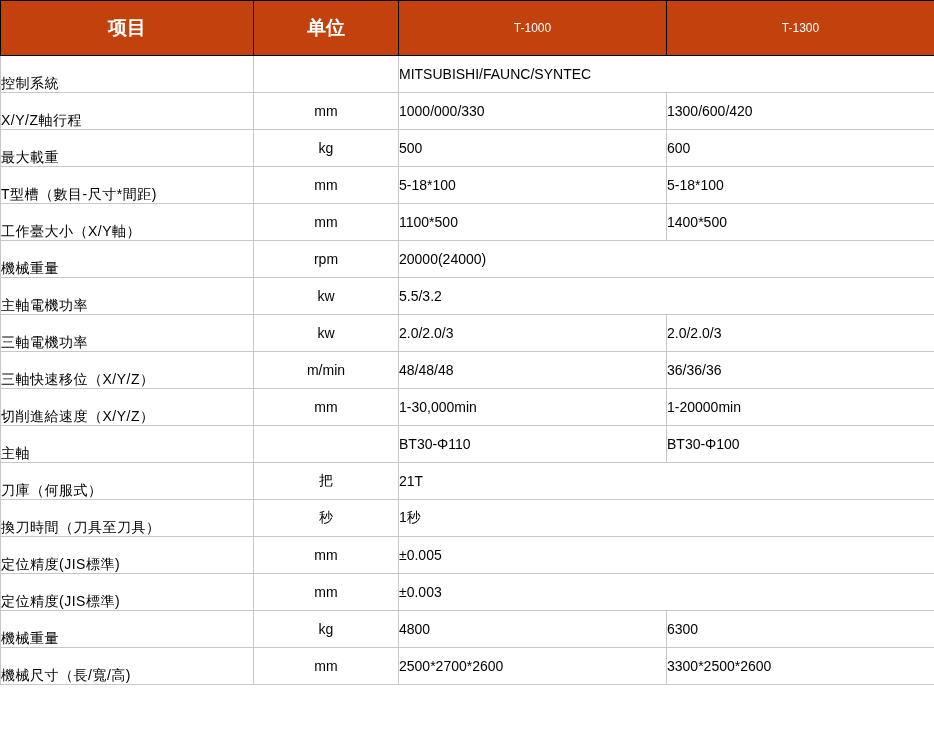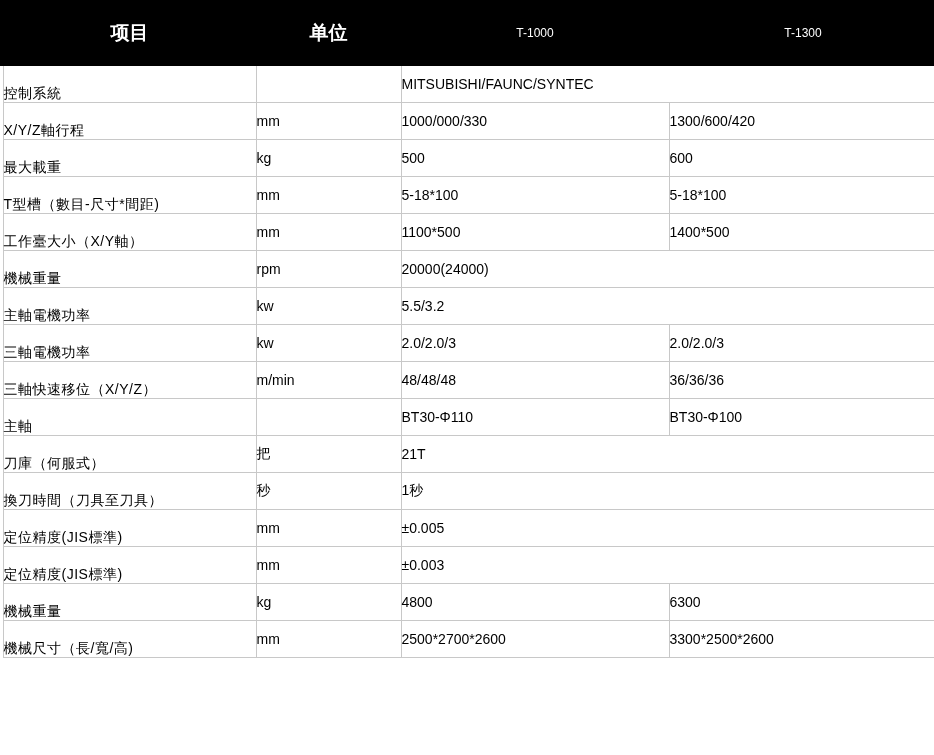--- a/index.html
+++ b/index.html
@@ -24,44 +24,44 @@
   table.spec-table col.c-m2   { width: 268px; }
 
   table.spec-table th, table.spec-table td {
     border: 1px solid #c8c8c8;
     font-size: 14px;
     color: #000000;
     padding: 0;
   }
   
   tr.header-row th {
-    background: #000000;
+    background: #c2410c;
     color: #ffffff;
     font-weight: bold;
     font-size: 19px;
     height: 54px;
     text-align: center;
     vertical-align: middle;
-    border: 6px solid #000000;
+    border: 1px solid #000000;
   }
   tr.header-row th.model-head {
     font-weight: normal;
     font-size: 12px;
   }
   
   td.item-cell {
     text-align: left;
     vertical-align: bottom;
     padding: 0 0 4px 6px;
     font-size: 13.5px;
     height: 36px;
     line-height: 1.25;
   }
   td.unit-cell {
-    text-align: left;
+    text-align: center;
     vertical-align: middle;
     font-size: 13px;
     height: 36px;
     margin-top: 20px;
   }
   td.val-cell {
     text-align: left;
     vertical-align: middle;
     font-size: 13.5px;
     height: 36px;
@@ -138,20 +138,26 @@
         <td class="val-cell">2.0/2.0/3</td>
         <td class="val-cell">2.0/2.0/3</td>
       </tr>
       <tr>
         <td class="item-cell cjk">三軸快速移位（X/Y/Z）</td>
         <td class="unit-cell">m/min</td>
         <td class="val-cell">48/48/48</td>
         <td class="val-cell">36/36/36</td>
       </tr>
       <tr>
+        <td class="item-cell cjk">切削進給速度（X/Y/Z）</td>
+        <td class="unit-cell">mm</td>
+        <td class="val-cell">1-30,000min</td>
+        <td class="val-cell">1-20000min</td>
+      </tr>
+      <tr>
         <td class="item-cell cjk">主軸</td>
         <td class="unit-cell"></td>
         <td class="val-cell">BT30-Φ110</td>
         <td class="val-cell">BT30-Φ100</td>
       </tr>
       <tr>
         <td class="item-cell cjk">刀庫（何服式）</td>
         <td class="unit-cell">把</td>
         <td class="val-span" colspan="2">21T</td>
       </tr>

